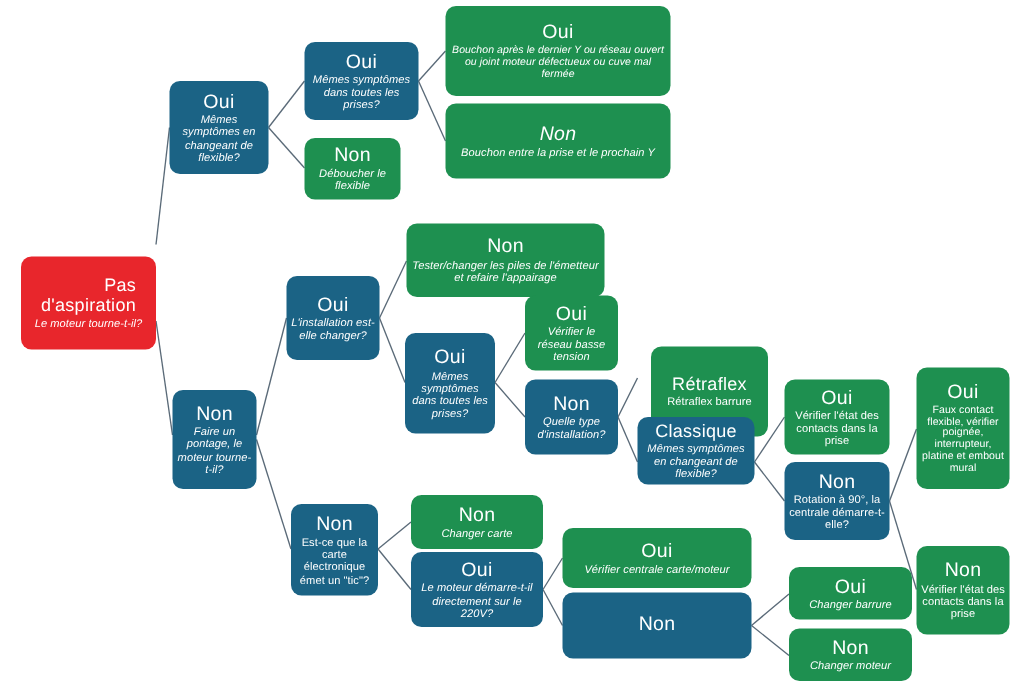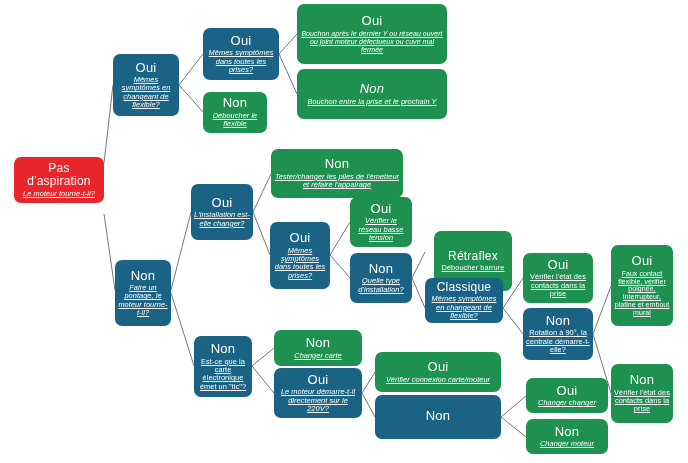--- a/index.html
+++ b/index.html
@@ -28,29 +28,29 @@
   }
   .node.red{background:#e8262c;}
   .node.blue{background:#1b6385;}
   .node.green{background:#1e9050;}
   .title{
     font-size:13px;
     font-weight:400;
     letter-spacing:.2px;
     margin-bottom:1px;
     white-space:nowrap;
+    text-align:right;
   }
   .title.italic{font-style:italic;}
   .title.small{font-size:12px;}
   .sub{
     font-size:7.4px;
     font-style:italic;
     font-weight:400;
     letter-spacing:.05px;
-    text-decoration:underline;
   }
   .sub.upright{font-style:normal;}
   .sub.tiny{font-size:7px;}
 </style>
 </head>
 <body>
 
 <div id="canvas">
   <svg id="edges" viewBox="0 0 688 463" xmlns="http://www.w3.org/2000/svg">
       <path d="M104,163 L113,85" stroke="#5a6a78" stroke-width="0.9" fill="none"></path>
@@ -71,21 +71,21 @@
       <path d="M503,308 L523,334" stroke="#5a6a78" stroke-width="0.9" fill="none"></path>
       <path d="M593,334 L611,286" stroke="#5a6a78" stroke-width="0.9" fill="none"></path>
       <path d="M593,334 L611,393" stroke="#5a6a78" stroke-width="0.9" fill="none"></path>
       <path d="M252,366 L274,348" stroke="#5a6a78" stroke-width="0.9" fill="none"></path>
       <path d="M252,366 L274,393" stroke="#5a6a78" stroke-width="0.9" fill="none"></path>
       <path d="M362,393 L375,372" stroke="#5a6a78" stroke-width="0.9" fill="none"></path>
       <path d="M362,393 L375,417" stroke="#5a6a78" stroke-width="0.9" fill="none"></path>
       <path d="M501,417 L526,396" stroke="#5a6a78" stroke-width="0.9" fill="none"></path>
       <path d="M501,417 L526,437" stroke="#5a6a78" stroke-width="0.9" fill="none"></path>
     </svg>
-<div class="node red" style="left: 14px; top: 157px; width: 90px; height: 46px;">
+<div class="node red" style="left: 14px; top: 171px; width: 90px; height: 62px;">
       <div class="title small" style="white-space: normal;">
         <div>Pas</div>
         <div>d'aspiration</div>
       </div>
       <div class="sub">Le moteur tourne-t-il?</div>
     </div>
     <div class="node blue" style="left: 113px; top: 54px; width: 66px; height: 62px;">
       <div class="title">Oui</div>
       <div class="sub">Mêmes symptômes en changeant de flexible?</div>
     </div>
@@ -124,21 +124,21 @@
     <div class="node green" style="left: 350px; top: 197px; width: 62px; height: 50px;">
       <div class="title">Oui</div>
       <div class="sub">Vérifier le réseau basse tension</div>
     </div>
     <div class="node blue" style="left: 350px; top: 253px; width: 62px; height: 50px;">
       <div class="title">Non</div>
       <div class="sub">Quelle type d'installation?</div>
     </div>
     <div class="node green" style="left: 434px; top: 231px; width: 78px; height: 60px;">
       <div class="title small">Rétraflex</div>
-      <div class="sub upright">Déboucher barrure</div>
+      <div class="sub upright">Rétraflex barrure</div>
     </div>
     <div class="node blue" style="left: 425px; top: 278px; width: 78px; height: 45px;">
       <div class="title small">Classique</div>
       <div class="sub">Mêmes symptômes en changeant de flexible?</div>
     </div>
     <div class="node green" style="left: 523px; top: 253px; width: 70px; height: 50px;">
       <div class="title">Oui</div>
       <div class="sub upright">Vérifier l'état des contacts dans la prise</div>
     </div>
     <div class="node blue" style="left: 523px; top: 308px; width: 70px; height: 52px;">
@@ -160,26 +160,26 @@
     <div class="node green" style="left: 274px; top: 330px; width: 88px; height: 36px;">
       <div class="title">Non</div>
       <div class="sub">Changer carte</div>
     </div>
     <div class="node blue" style="left: 274px; top: 368px; width: 88px; height: 50px;">
       <div class="title">Oui</div>
       <div class="sub">Le moteur démarre-t-il directement sur le 220V?</div>
     </div>
     <div class="node green" style="left: 375px; top: 352px; width: 126px; height: 40px;">
       <div class="title">Oui</div>
-      <div class="sub">Vérifier connexion carte/moteur</div>
+      <div class="sub">Vérifier centrale carte/moteur</div>
     </div>
     <div class="node blue" style="left: 375px; top: 395px; width: 126px; height: 44px;">
       <div class="title">Non</div>
     </div>
     <div class="node green" style="left: 526px; top: 378px; width: 82px; height: 35px;">
       <div class="title">Oui</div>
-      <div class="sub">Changer changer</div>
+      <div class="sub">Changer barrure</div>
     </div>
     <div class="node green" style="left: 526px; top: 419px; width: 82px; height: 35px;">
       <div class="title">Non</div>
       <div class="sub">Changer moteur</div>
     </div>
   </div>
 
 </body></html>

